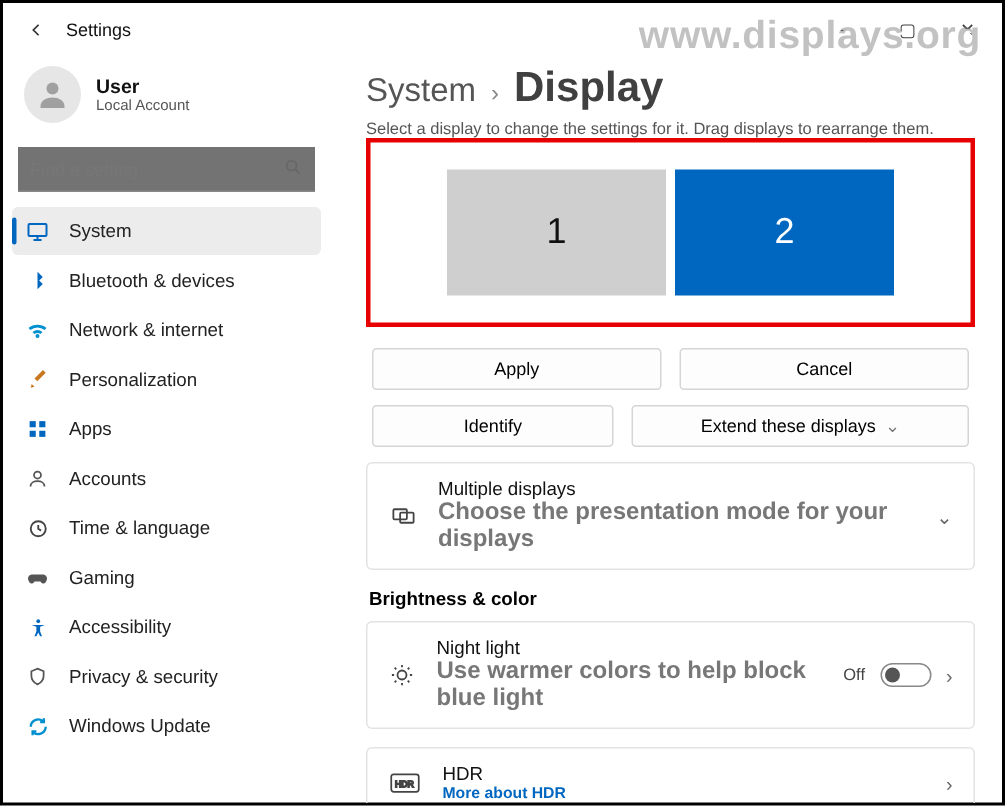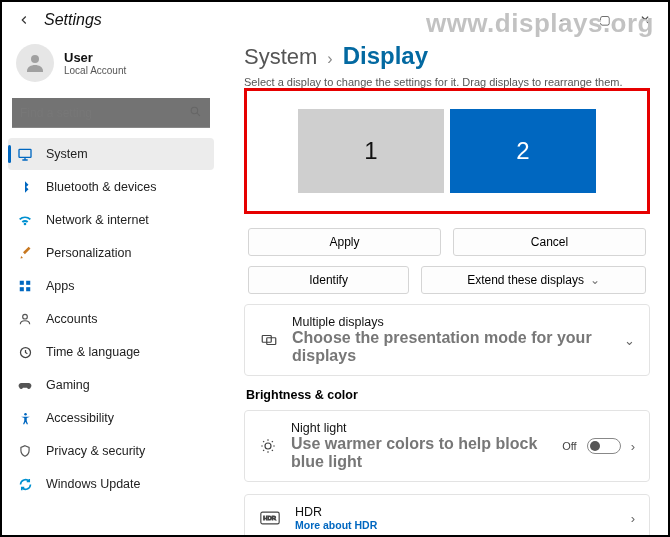--- a/index.html
+++ b/index.html
@@ -1,19 +1,19 @@
 <!DOCTYPE html>
 <html><head>
   <meta charset="utf-8">
   <style>
     * { box-sizing: border-box; margin: 0; padding: 0; font-family: "Segoe UI", Arial, sans-serif; }
     body { width: 670px; height: 537px; background: #fff; overflow: hidden; position: relative; border: 2px solid #000; }
     .titlebar { height: 36px; display: flex; align-items: center; padding: 0 8px; }
     .back-btn { width: 28px; height: 28px; display:flex; align-items:center; justify-content:center; font-size: 14px; color:#333; }
-    .app-title { font-size: 16px; margin-left: 6px; color:#111;font-style:italic; }
+    .app-title { font-size: 12px; margin-left: 6px; color:#111; }
     .winctrls { margin-left: auto; display: flex; gap: 10px; }
     .winctrls span { width: 30px; text-align:center; font-size: 12px; color:#444; }
     .content { display: flex; height: calc(100% - 36px); }
     .sidebar { width: 220px; padding: 0 8px 8px 6px; display:flex; flex-direction:column; }
     .user-row { display:flex; align-items:center; gap:10px; padding: 6px 6px 14px 8px; }
     .avatar { width: 38px; height: 38px; border-radius: 50%; background: #e6e6e6; display:flex; align-items:center; justify-content:center; }
     .avatar svg { width: 24px; height: 24px; fill:#a0a0a0; }
     .user-name { font-size: 13px; font-weight:600; color:#111; }
     .user-sub { font-size: 10px; color:#555; }
     .search-wrap { position: relative; margin: 2px 4px 10px 4px; }
@@ -22,21 +22,21 @@
     .search-icon { position:absolute; right:8px; top:7px; font-size:13px; color:#666; }
     .nav { display:flex; flex-direction:column; gap: 1px; }
     .nav-item { display:flex; align-items:center; gap:12px; height: 32px; padding: 0 8px; border-radius: 4px; font-size: 12.5px; color:#222; position:relative; cursor:default; }
     .nav-item .icon { width: 18px; display:flex; align-items:center; justify-content:center; }
     .nav-item.active { background: #ececec; }
     .nav-item.active::before { content:""; position:absolute; left:0; top:7px; bottom:7px; width:3px; background:#0067c0; border-radius:2px; }
     .main { flex: 1; padding: 4px 18px 8px 22px; overflow-y: auto; }
     .breadcrumb { display:flex; align-items:baseline; gap:10px; margin-bottom: 6px; }
     .bc-parent { font-size: 22px; color:#555; font-weight: 500; }
     .bc-sep { color:#888; font-size: 16px; }
-    .bc-current { font-size: 24px; font-weight: 700; color:#0369a1; }
+    .bc-current { font-size: 28px; font-weight: 700; color:#404040; }
     .subtext { font-size: 11px; color:#555; }
     .display-box { border: 3px solid #e60000; padding: 18px 26px; margin-bottom: 14px; }
     .displays { display:flex; gap: 6px; justify-content:center; }
     .display { height: 84px; display:flex; align-items:center; justify-content:center; font-size: 24px; }
     .display.primary { width: 146px; background:#cfcfcf; color:#111; }
     .display.secondary { width: 146px; background:#0067c0; color:#fff; }
     .btn-row { display:flex; gap:12px; margin-bottom: 10px; padding: 0 4px; }
     .btn { height: 28px; border: 1px solid #d5d5d5; background:#fdfdfd; font-size: 12px; border-radius:3px; display:flex; align-items:center; justify-content:center; }
     .btn.wide { flex:1; }
     .btn .chev { margin-left:6px; color:#777; }

